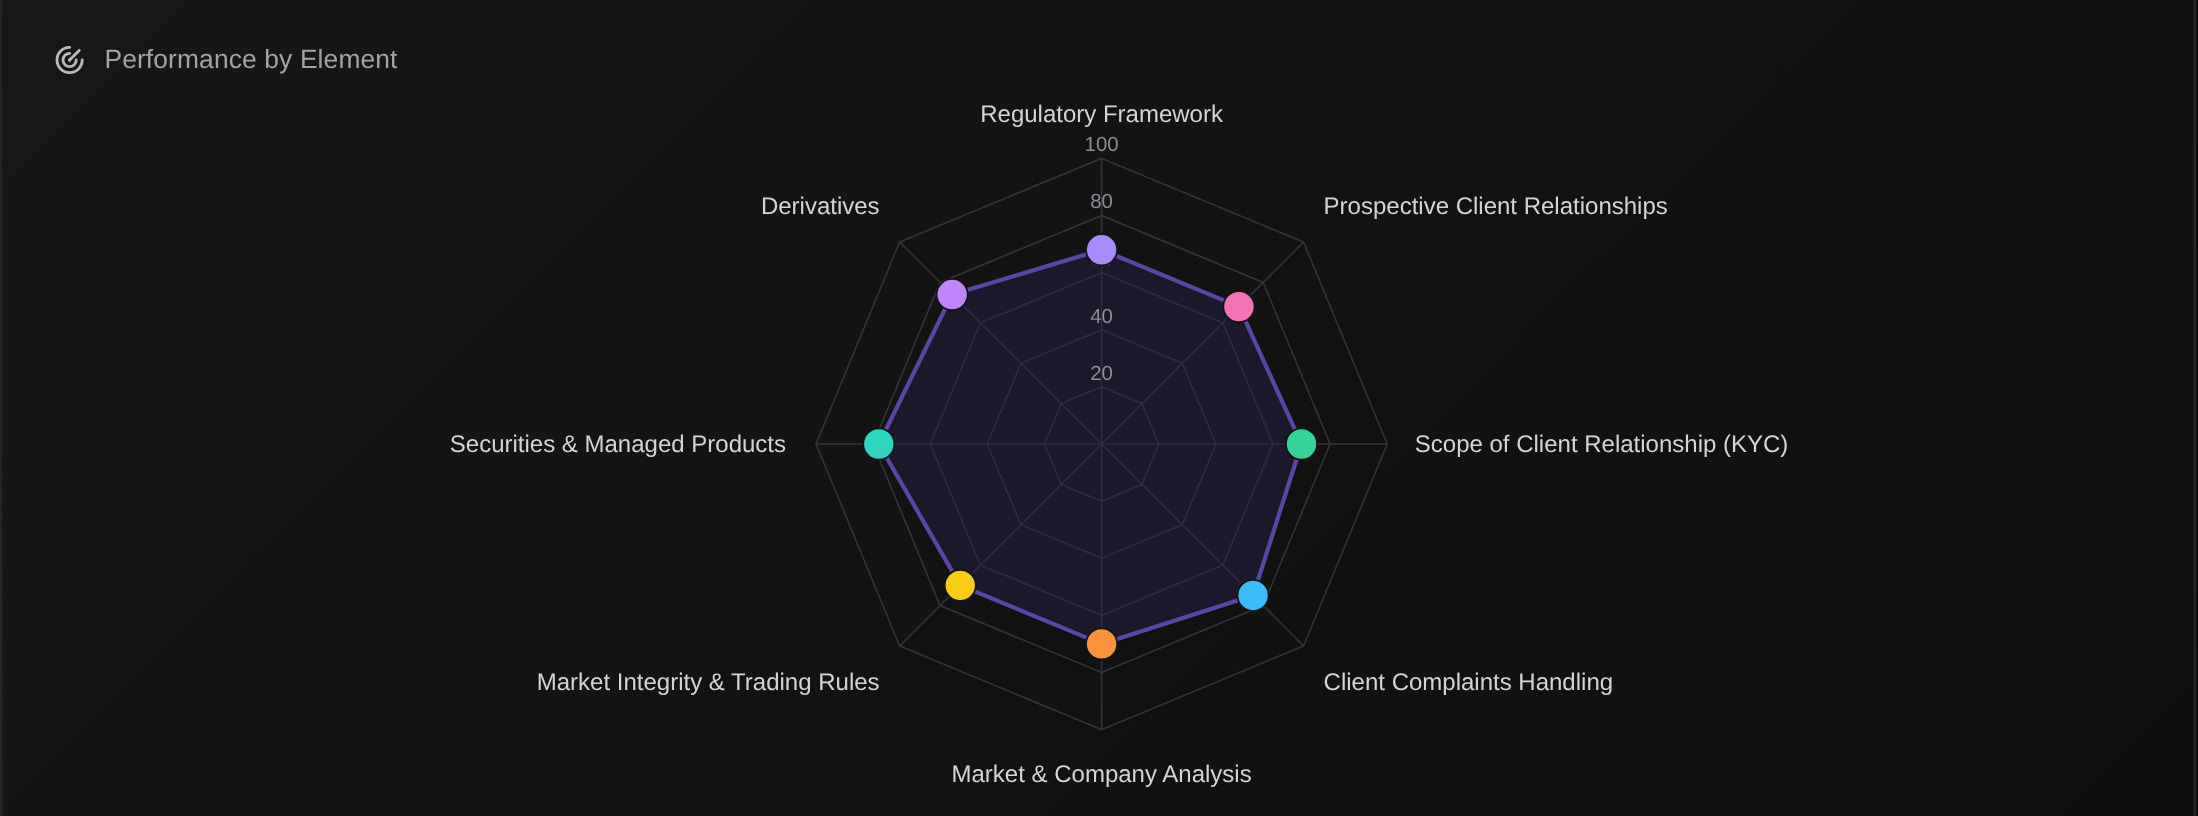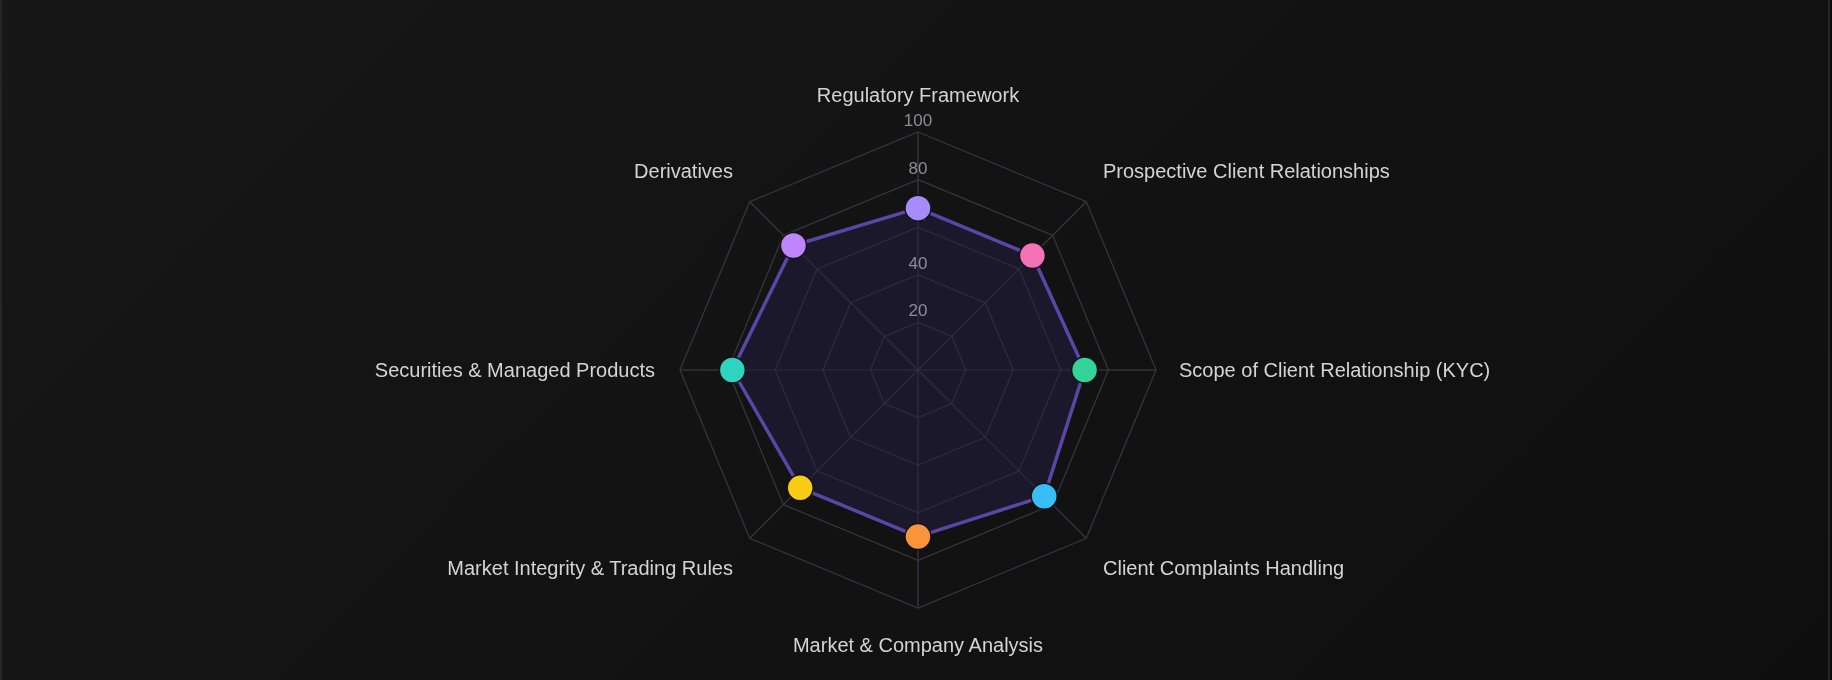--- a/index.html
+++ b/index.html
@@ -21,20 +21,29 @@
   .header .icon { width: 28px; height: 28px; display: block; }
   .header .title { color: #a3a3a3; font-size: 22px; letter-spacing: 0.1px; }
   svg.chart { position: absolute; left: 0; top: 0; }
   .axis-label { fill: #d4d4d4; font-size: 20px; font-family: "Liberation Sans", "DejaVu Sans", sans-serif; }
   .tick-label { fill: #8e8c98; font-size: 17px; font-family: "Liberation Sans", "DejaVu Sans", sans-serif; }
 </style>
 </head>
 <body>
 
 <div class="panel">
+  <div class="header">
+    <svg class="icon" viewBox="0 0 28 28" fill="none" stroke="#b8b8b8" stroke-width="2.4" stroke-linecap="round">
+      <path d="M14 3.5 A10.5 10.5 0 1 0 24.5 14"></path>
+      <path d="M14 8.5 A5.5 5.5 0 1 0 19.5 14"></path>
+      <circle cx="14" cy="14" r="1.4" fill="#b8b8b8" stroke="none"></circle>
+      <path d="M14 14 L22 6"></path>
+    </svg>
+    <span class="title">Performance by Element</span>
+  </div>
 
   <svg class="chart" id="radar" width="1832" height="680" viewBox="0 0 1832 680">
     <g id="grid">
         <polygon points="916,322.4 949.6582827844796,336.34171721552036 963.6,370 949.6582827844796,403.65828278447964 916,417.6 882.3417172155204,403.65828278447964 868.4,370 882.3417172155204,336.34171721552036" fill="none" stroke="#2e2e2e" stroke-width="1.3"></polygon>
         <polygon points="916,274.8 983.3165655689593,302.68343443104067 1011.2,370 983.3165655689593,437.31656556895933 916,465.2 848.6834344310407,437.31656556895933 820.8,370 848.6834344310407,302.68343443104067" fill="none" stroke="#2e2e2e" stroke-width="1.3"></polygon>
         <polygon points="916,227.2 1016.974848353439,269.025151646561 1058.8,370 1016.974848353439,470.974848353439 916,512.8 815.025151646561,470.974848353439 773.2,370 815.025151646561,269.025151646561" fill="none" stroke="#2e2e2e" stroke-width="1.3"></polygon>
         <polygon points="916,179.6 1050.6331311379186,235.36686886208136 1106.4,370 1050.6331311379186,504.63313113791867 916,560.4 781.3668688620813,504.63313113791867 725.6,370 781.3668688620813,235.36686886208136" fill="none" stroke="#2e2e2e" stroke-width="1.3"></polygon>
         <polygon points="916,132 1084.2914139223983,201.7085860776017 1154,370 1084.2914139223983,538.2914139223983 916,608 747.7085860776017,538.2914139223983 678,370.00000000000006 747.7085860776017,201.7085860776017" fill="none" stroke="#2e2e2e" stroke-width="1.3"></polygon>
         <line x1="916" y1="370" x2="916" y2="132" stroke="#2e2e2e" stroke-width="1.3"></line>
         <line x1="916" y1="370" x2="1084.2914139223983" y2="201.7085860776017" stroke="#2e2e2e" stroke-width="1.3"></line>

